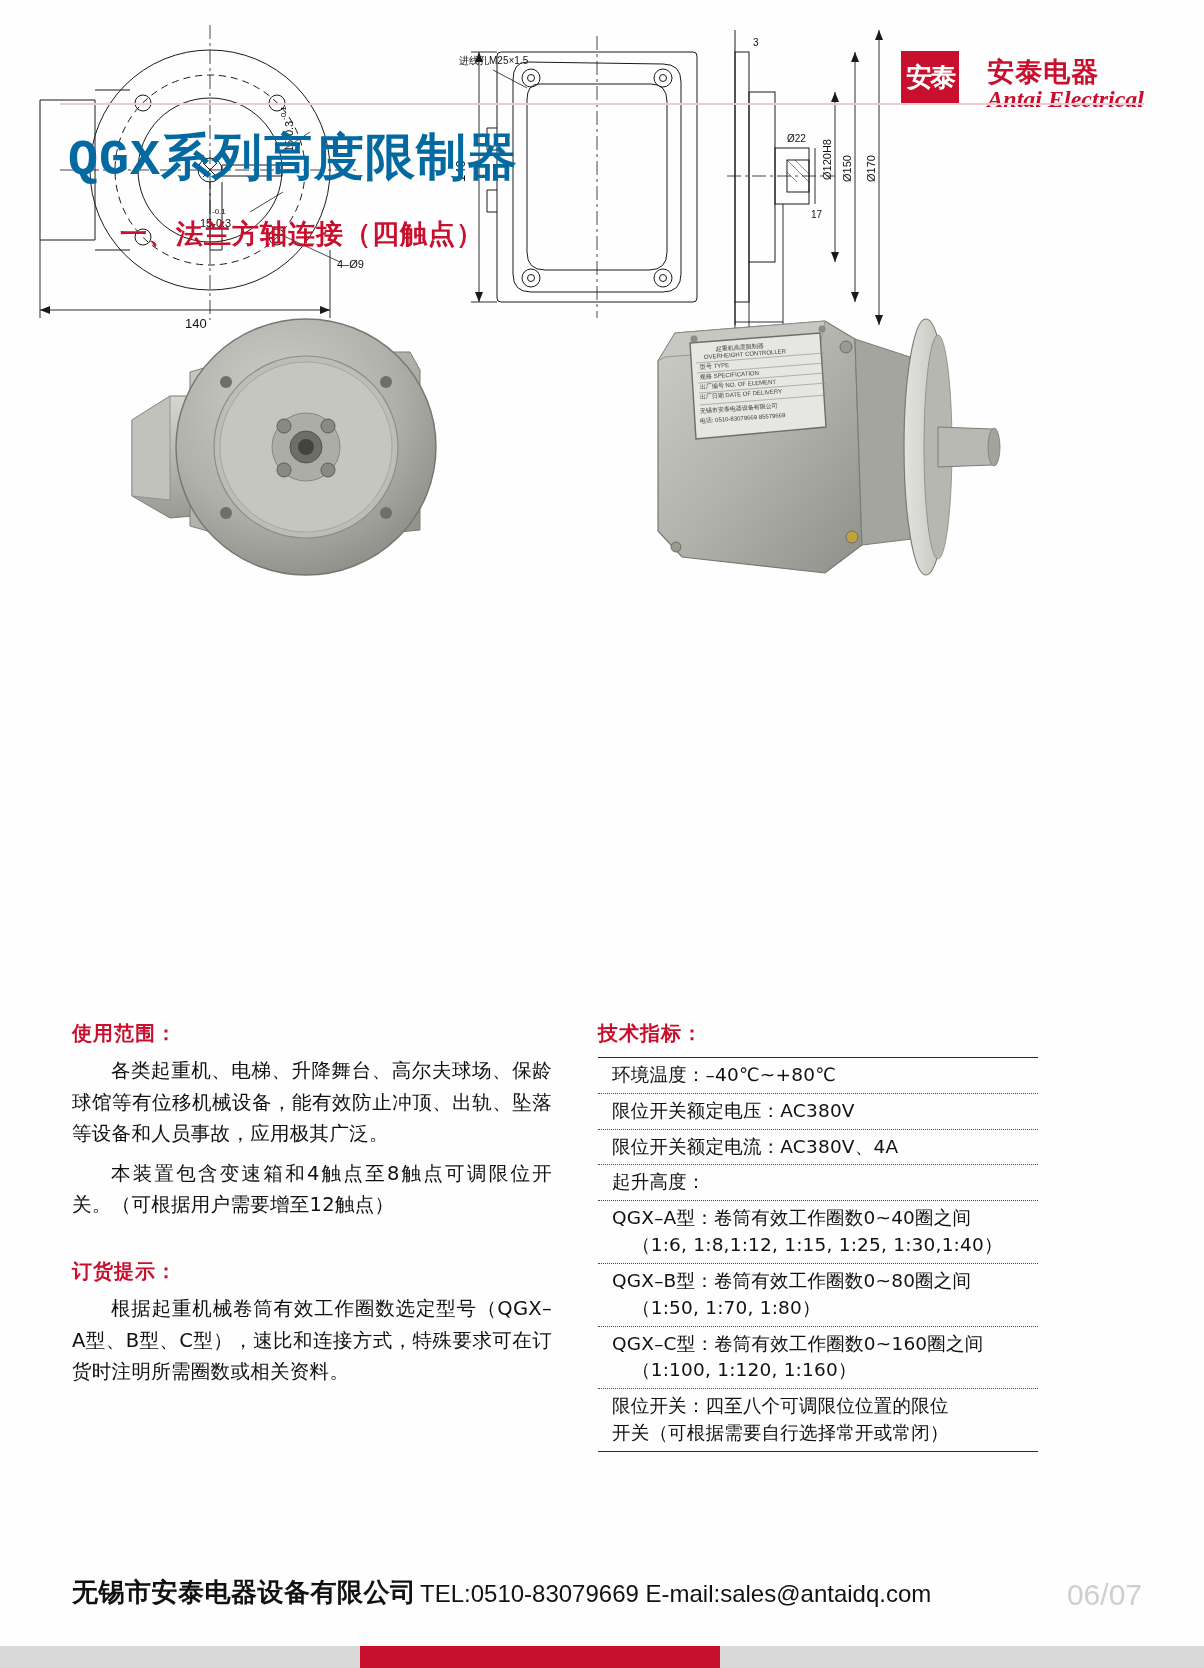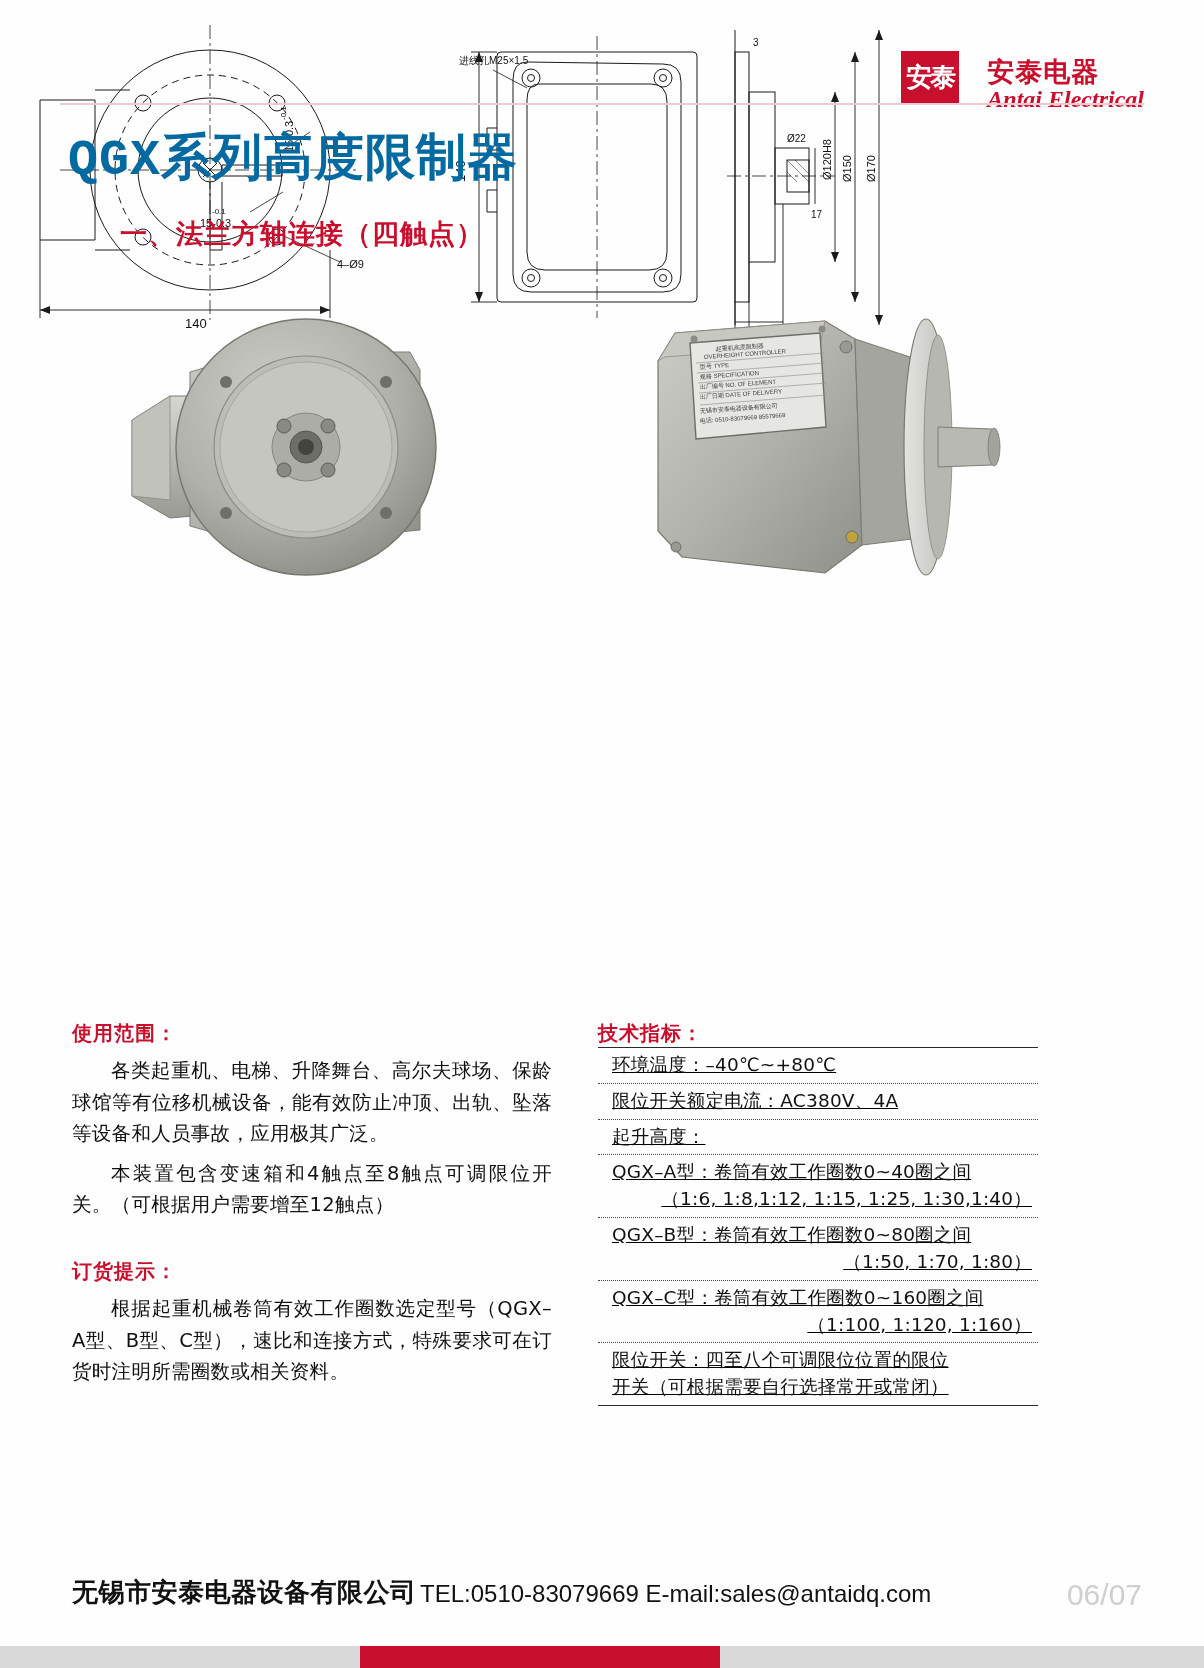--- a/index.html
+++ b/index.html
@@ -131,34 +131,34 @@
     letter-spacing: 0.3px;
   }
 
   .spec-block {
     position: absolute;
     left: 598px;
     top: 1020px;
     width: 440px;
   }
   .spec-table {
+    margin-top: 10px;
     border-top: 1.5px solid #2b2b2b;
     border-bottom: 1.5px solid #2b2b2b;
-    text-decoration: underline;
   }
   .spec-row {
     border-bottom: 1px dotted #4a4a4a;
     padding: 4px 6px 4px 14px;
     font-size: 18.5px;
     line-height: 1.45;
     color: #111111;
     letter-spacing: 0.2px;
   }
   .spec-row:last-child { border-bottom: none; }
-  .spec-row.sub { padding-left: 34px; text-align: right; }
+  .spec-row.sub { padding-left: 34px; }
   .spec-row.nb { border-bottom: none; padding-bottom: 0; }
   .spec-row.cont { padding-top: 0; }
   .footer-company {
     position: absolute;
     left: 72px;
     bottom: 58px;
     font-size: 26px;
     font-weight: bold;
     color: #111111;
     letter-spacing: 0.5px;
@@ -451,20 +451,21 @@
   <div class="order-block">
     <div class="block-heading">订货提示：</div>
     <div class="body-para">根据起重机械卷筒有效工作圈数选定型号（QGX–A型、B型、C型），速比和连接方式，特殊要求可在订货时注明所需圈数或相关资料。</div>
   </div>
 
   
   <div class="spec-block">
     <div class="block-heading">技术指标：</div>
     <div class="spec-table">
       <div class="spec-row">环境温度：–40℃~+80℃</div>
+      <div class="spec-row">限位开关额定电压：AC380V</div>
       <div class="spec-row">限位开关额定电流：AC380V、4A</div>
       <div class="spec-row">起升高度：</div>
       <div class="spec-row nb">QGX–A型：卷筒有效工作圈数0~40圈之间</div>
       <div class="spec-row sub cont">（1:6, 1:8,1:12, 1:15, 1:25, 1:30,1:40）</div>
       <div class="spec-row nb">QGX–B型：卷筒有效工作圈数0~80圈之间</div>
       <div class="spec-row sub cont">（1:50, 1:70, 1:80）</div>
       <div class="spec-row nb">QGX–C型：卷筒有效工作圈数0~160圈之间</div>
       <div class="spec-row sub cont">（1:100, 1:120, 1:160）</div>
       <div class="spec-row nb">限位开关：四至八个可调限位位置的限位</div>
       <div class="spec-row cont">开关（可根据需要自行选择常开或常闭）</div>

